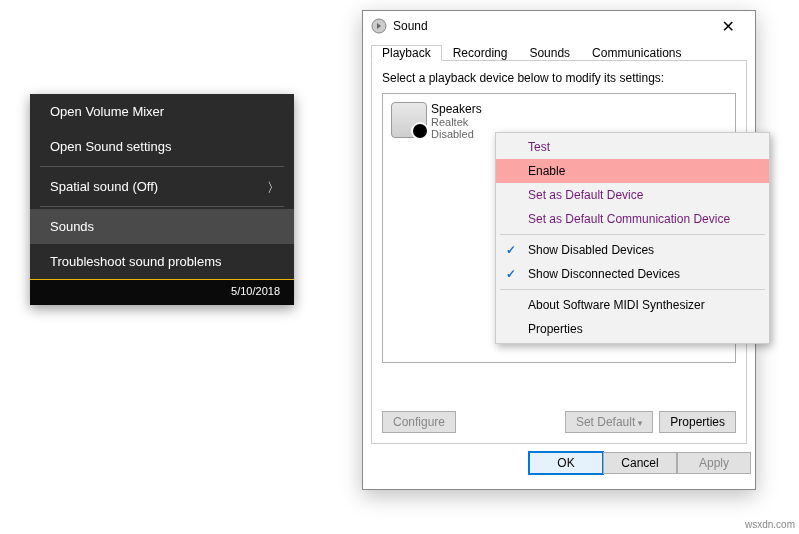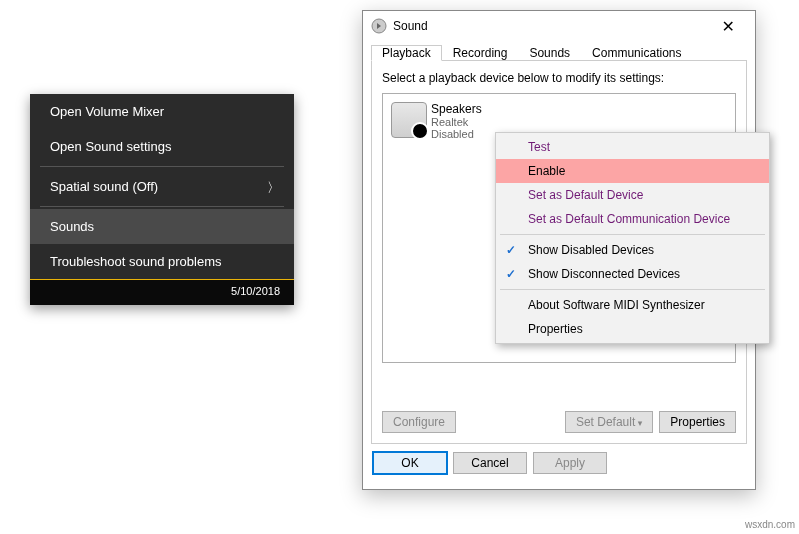--- a/index.html
+++ b/index.html
@@ -31,21 +31,21 @@
 .devtxt { margin-left: 4px; }
 .devname { font-weight: 400; }
 .devsub { color: #666; font-size: 11px; }
 
 .btnrow { position: absolute; bottom: 10px; left: 10px; right: 10px; display: flex; gap: 6px; }
 .spacer { flex: 1; }
 .btn { font-size: 12px; padding: 3px 10px; border: 1px solid #adadad; background: #e1e1e1; min-width: 74px; text-align: center; }
 .btn.disabled { color: #888; }
 .btn.caret::after { content: " ▾"; color: #888; font-size: 9px; }
 
-.dlg-btns { display: flex; gap: 6px; padding: 0 10px 10px 10px; }
+.dlg-btns { display: flex; justify-content: flex-end; padding: 0 4px 10px 10px; }
 .btn.primary { background: #e5f1fb; border: 1px solid #0078d7; outline: 1px solid #0078d7; }
 
 
 .ctx { position: absolute; left: 495px; top: 132px; width: 275px; background: #f2f2f2; border: 1px solid #ccc; box-shadow: 2px 3px 8px rgba(0,0,0,0.3); font-size: 12px; padding: 2px 0; }
 .ctx .ci { padding: 5px 12px 5px 32px; position: relative; }
 .ctx .ci.disabled { color: #701a75; }
 .ctx .ci.highlight { background: #fca5a5; color: #000; }
 .ctx .sep { height: 1px; background: #d0d0d0; margin: 3px 4px; }
 .ctx .check::before { content: "✓"; position: absolute; left: 10px; color: #1e6fcf; font-weight: bold; }
 

